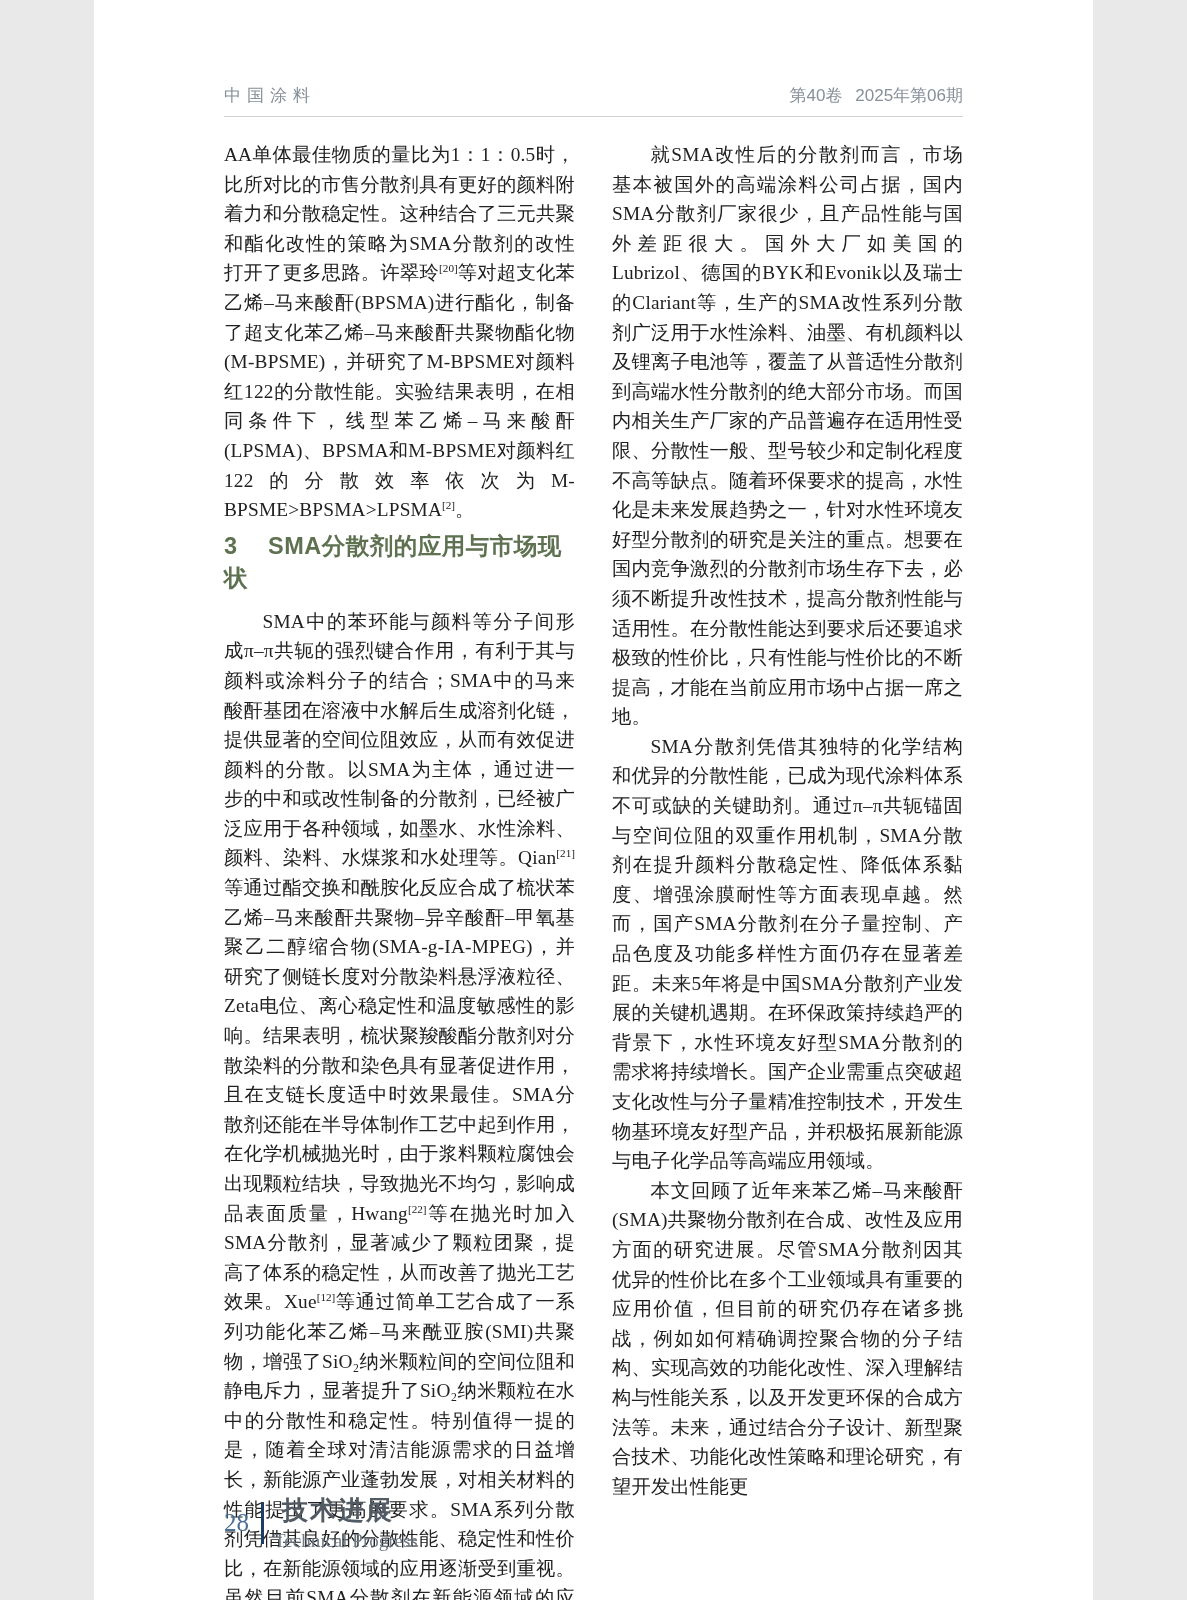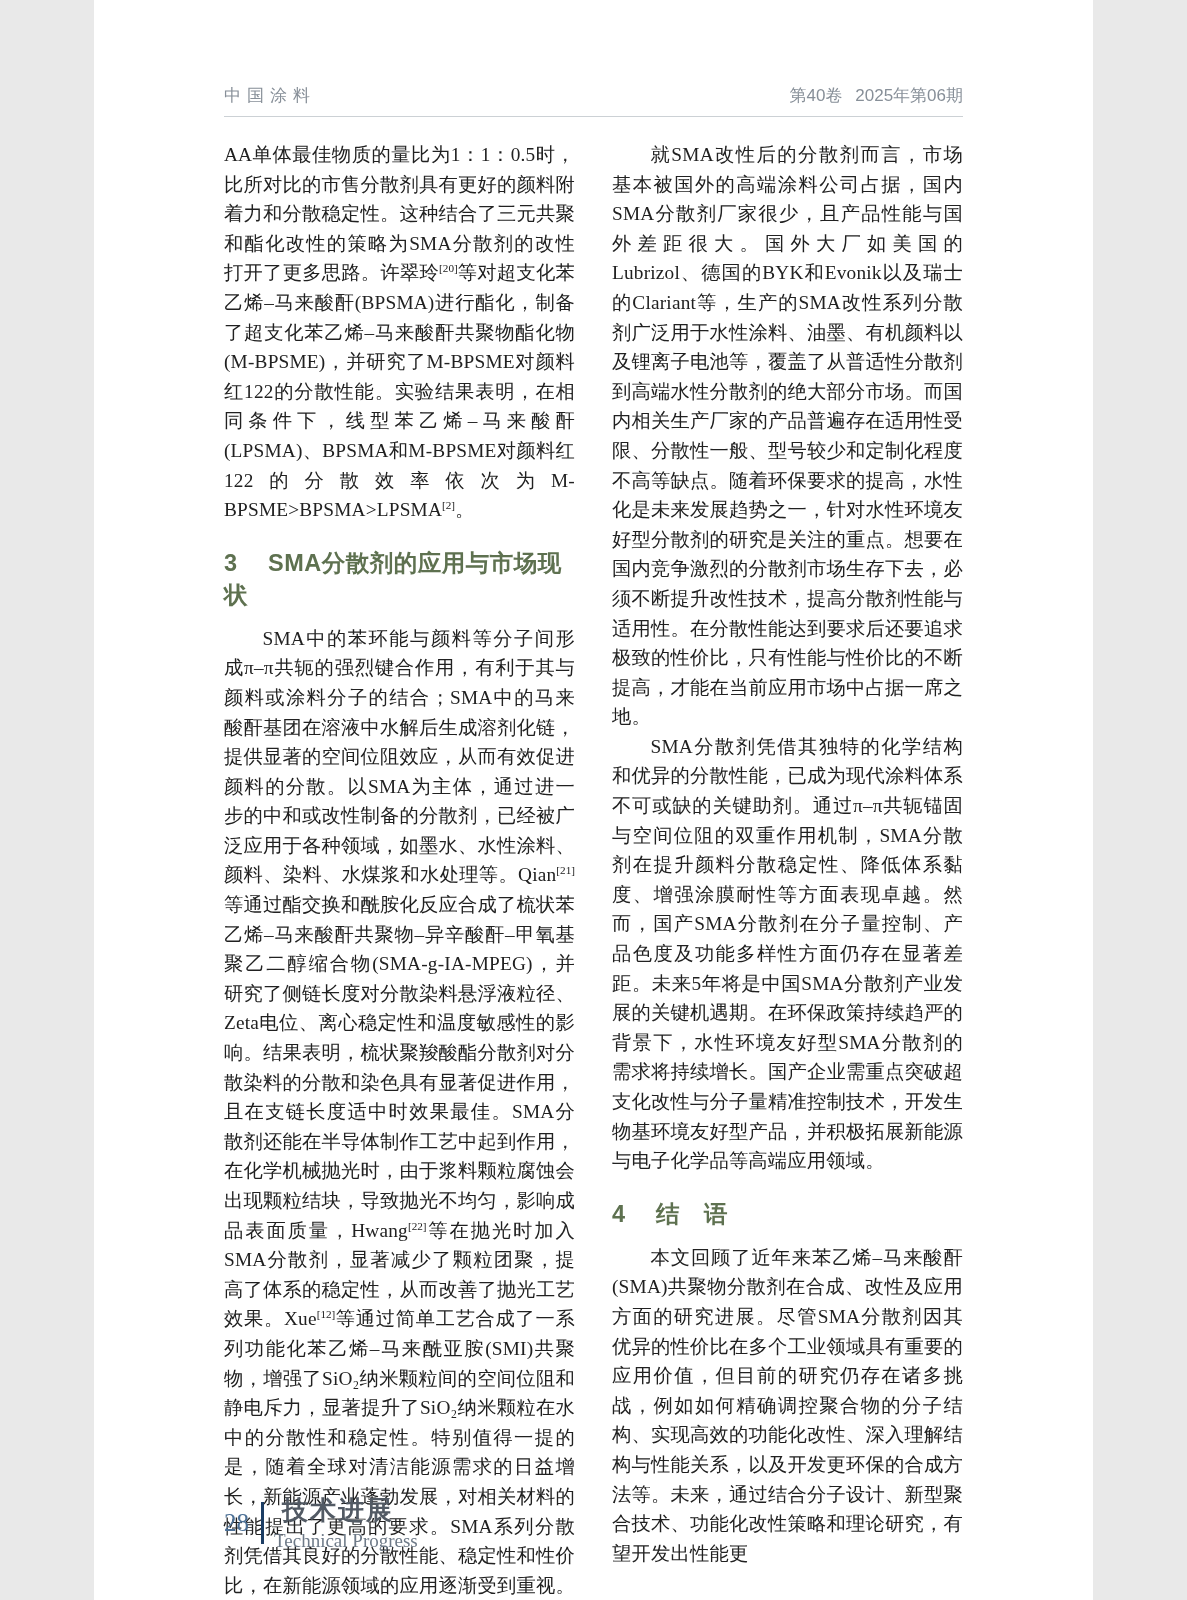--- a/index.html
+++ b/index.html
@@ -43,21 +43,21 @@
     text-align:justify;
     letter-spacing:0.2px;
   }
   .body-p.indent{text-indent:2em;}
   sup.ref{font-size:0.58em;line-height:0;vertical-align:super;letter-spacing:0;}
   .sec-heading{
     font-family:"Liberation Sans","DejaVu Sans",sans-serif;
     color:var(--green);
     font-size:23.5px;
     font-weight:bold;
-    margin:22px 0 13px 0;
+    margin:5px 0 13px 0;
     letter-spacing:0.5px;
   }
   .sec-num{display:inline-block;min-width:44px;}
   .page-footer{
     position:absolute;left:130px;bottom:48px;
     display:flex;align-items:center;
   }
   .pagenum{
     font-size:25px;color:var(--pg-blue);
     font-family:"Liberation Serif","DejaVu Serif",serif;
@@ -92,21 +92,20 @@
 
     <main class="columns">
       <section class="col" id="col-left">
           <p class="body-p">AA单体最佳物质的量比为1：1：0.5时，比所对比的市售分散剂具有更好的颜料附着力和分散稳定性。这种结合了三元共聚和酯化改性的策略为SMA分散剂的改性打开了更多思路。许翠玲<sup class="ref">[20]</sup>等对超支化苯乙烯–马来酸酐(BPSMA)进行酯化，制备了超支化苯乙烯–马来酸酐共聚物酯化物(M-BPSME)，并研究了M-BPSME对颜料红122的分散性能。实验结果表明，在相同条件下，线型苯乙烯–马来酸酐(LPSMA)、BPSMA和M-BPSME对颜料红122的分散效率依次为M-BPSME&gt;BPSMA&gt;LPSMA<sup class="ref">[2]</sup>。</p>
           <h2 class="sec-heading"><span class="sec-num">3</span><span class="sec-title">SMA分散剂的应用与市场现状</span></h2>
           <p class="body-p indent">SMA中的苯环能与颜料等分子间形成π–π共轭的强烈键合作用，有利于其与颜料或涂料分子的结合；SMA中的马来酸酐基团在溶液中水解后生成溶剂化链，提供显著的空间位阻效应，从而有效促进颜料的分散。以SMA为主体，通过进一步的中和或改性制备的分散剂，已经被广泛应用于各种领域，如墨水、水性涂料、颜料、染料、水煤浆和水处理等。Qian<sup class="ref">[21]</sup>等通过酯交换和酰胺化反应合成了梳状苯乙烯–马来酸酐共聚物–异辛酸酐–甲氧基聚乙二醇缩合物(SMA-g-IA-MPEG)，并研究了侧链长度对分散染料悬浮液粒径、Zeta电位、离心稳定性和温度敏感性的影响。结果表明，梳状聚羧酸酯分散剂对分散染料的分散和染色具有显著促进作用，且在支链长度适中时效果最佳。SMA分散剂还能在半导体制作工艺中起到作用，在化学机械抛光时，由于浆料颗粒腐蚀会出现颗粒结块，导致抛光不均匀，影响成品表面质量，Hwang<sup class="ref">[22]</sup>等在抛光时加入SMA分散剂，显著减少了颗粒团聚，提高了体系的稳定性，从而改善了抛光工艺效果。Xue<sup class="ref">[12]</sup>等通过简单工艺合成了一系列功能化苯乙烯–马来酰亚胺(SMI)共聚物，增强了SiO₂纳米颗粒间的空间位阻和静电斥力，显著提升了SiO₂纳米颗粒在水中的分散性和稳定性。特别值得一提的是，随着全球对清洁能源需求的日益增长，新能源产业蓬勃发展，对相关材料的性能提出了更高的要求。SMA系列分散剂凭借其良好的分散性能、稳定性和性价比，在新能源领域的应用逐渐受到重视。虽然目前SMA分散剂在新能源领域的应用规模相对较小，但随着技术的进步和市场需求的扩大，其增长潜力巨大。</p>
         </section>
       <section class="col" id="col-right">
           <p class="body-p indent">就SMA改性后的分散剂而言，市场基本被国外的高端涂料公司占据，国内SMA分散剂厂家很少，且产品性能与国外差距很大。国外大厂如美国的Lubrizol、德国的BYK和Evonik以及瑞士的Clariant等，生产的SMA改性系列分散剂广泛用于水性涂料、油墨、有机颜料以及锂离子电池等，覆盖了从普适性分散剂到高端水性分散剂的绝大部分市场。而国内相关生产厂家的产品普遍存在适用性受限、分散性一般、型号较少和定制化程度不高等缺点。随着环保要求的提高，水性化是未来发展趋势之一，针对水性环境友好型分散剂的研究是关注的重点。想要在国内竞争激烈的分散剂市场生存下去，必须不断提升改性技术，提高分散剂性能与适用性。在分散性能达到要求后还要追求极致的性价比，只有性能与性价比的不断提高，才能在当前应用市场中占据一席之地。</p>
           <p class="body-p indent">SMA分散剂凭借其独特的化学结构和优异的分散性能，已成为现代涂料体系不可或缺的关键助剂。通过π–π共轭锚固与空间位阻的双重作用机制，SMA分散剂在提升颜料分散稳定性、降低体系黏度、增强涂膜耐性等方面表现卓越。然而，国产SMA分散剂在分子量控制、产品色度及功能多样性方面仍存在显著差距。未来5年将是中国SMA分散剂产业发展的关键机遇期。在环保政策持续趋严的背景下，水性环境友好型SMA分散剂的需求将持续增长。国产企业需重点突破超支化改性与分子量精准控制技术，开发生物基环境友好型产品，并积极拓展新能源与电子化学品等高端应用领域。</p>
-          <h2 class="sec-heading"><span class="sec-num">4</span><span class="sec-title">结　语</span></h2>
           <p class="body-p indent">本文回顾了近年来苯乙烯–马来酸酐(SMA)共聚物分散剂在合成、改性及应用方面的研究进展。尽管SMA分散剂因其优异的性价比在多个工业领域具有重要的应用价值，但目前的研究仍存在诸多挑战，例如如何精确调控聚合物的分子结构、实现高效的功能化改性、深入理解结构与性能关系，以及开发更环保的合成方法等。未来，通过结合分子设计、新型聚合技术、功能化改性策略和理论研究，有望开发出性能更</p>
         </section>
     </main>
 
   </div>
 
   <footer class="page-footer">
     <span class="pagenum">28</span>
     <span class="vbar"></span>
     <span class="footblock">

